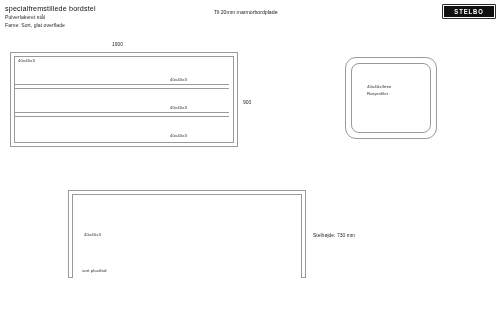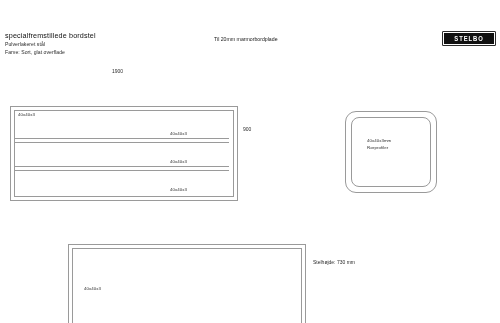--- a/index.html
+++ b/index.html
@@ -11,21 +11,21 @@
     width: 500px;
     height: 323px;
     position: relative;
     overflow: hidden;
     font-family: "Liberation Sans", sans-serif;
     color: #1a1a1a;
     -webkit-font-smoothing: antialiased;
   }
 
   
-  .abs { position: absolute; margin-top: 27px; }
+  .abs { position: absolute; }
 
   
   #header-block {
     left: 5px;
     top: 3px;
     line-height: 1.55;
   }
   .title-main {
     font-size: 7.2px;
     letter-spacing: 0.02em;

